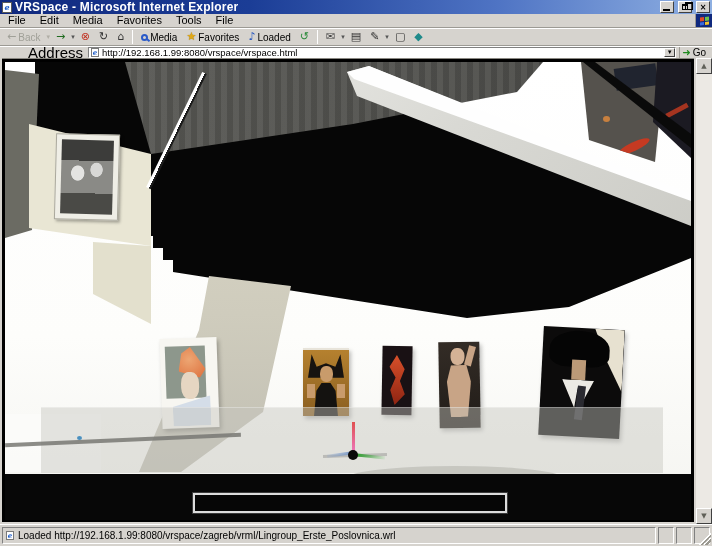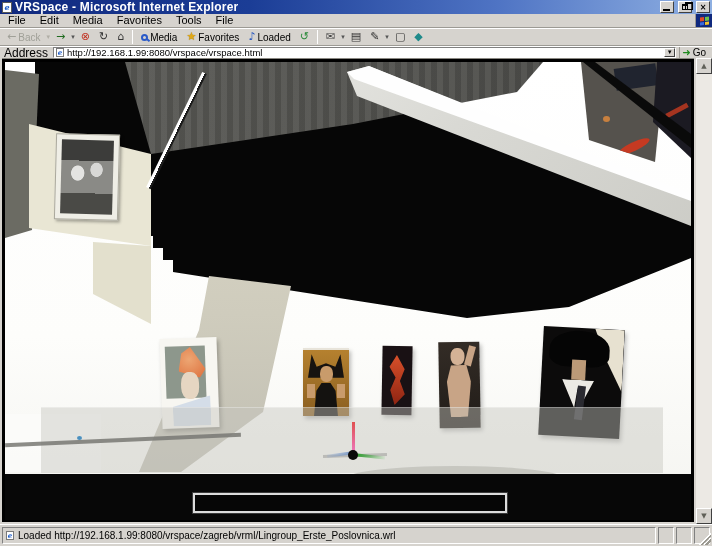--- a/index.html
+++ b/index.html
@@ -53,21 +53,21 @@
   .ic-star { color:#e0a818; text-shadow:0 0 1px #806000; }
   .ic-media { color:#2a5ac0; } .ic-history { color:#2a8a3a; }
   .ic-mail { color:#444; } .ic-teal { color:#1f8a8a; }
   .magnifier { width:7px; height:7px; border:2px solid #2a5ac8; border-radius:50%; position:relative; display:inline-block; }
   .magnifier::after { content:""; position:absolute; width:4px; height:2px; background:#2a5ac8;
     right:-4px; bottom:-2px; transform:rotate(40deg); }
 
   
   .addressbar { height:12px; flex:0 0 12px; display:flex; align-items:center;
     background:#d6d3ce; border-top:1px solid #fff; padding:0 2px; gap:3px; }
-  .addr-label { font-size:12px; padding:0 2px; }
+  .addr-label { font-size:15px; padding:0 2px;margin-left:24px; }
   .addr-field { flex:1; height:11px; background:#fff; border:1px solid;
     border-color:#808080 #fff #fff #808080; display:flex; align-items:center; padding-left:2px; gap:3px; }
   .page-icon { width:8px; height:9px; background:#fff; border:1px solid #7a7a7a;
     font:bold italic 7px "DejaVu Serif", serif; color:#1a5ac8; text-align:center; line-height:8px; flex:0 0 auto; }
   .addr-url { font-size:9.5px; white-space:nowrap; overflow:hidden; flex:1; }
   .addr-drop { width:11px; height:9px; background:#d6d3ce; border:1px solid;
     border-color:#fff #404040 #404040 #fff; font-size:6px; line-height:7px; text-align:center; flex:0 0 auto; margin-right:0; }
   .go-btn { display:flex; align-items:center; gap:2px; padding:0 4px 0 2px; border-left:1px solid #9c9a94; height:11px; }
   .go-arrow { color:#1f8a1f; font-weight:bold; font-size:10px; line-height:10px; font-family:"DejaVu Sans",sans-serif; }
   .go-label { font-size:10px; }

